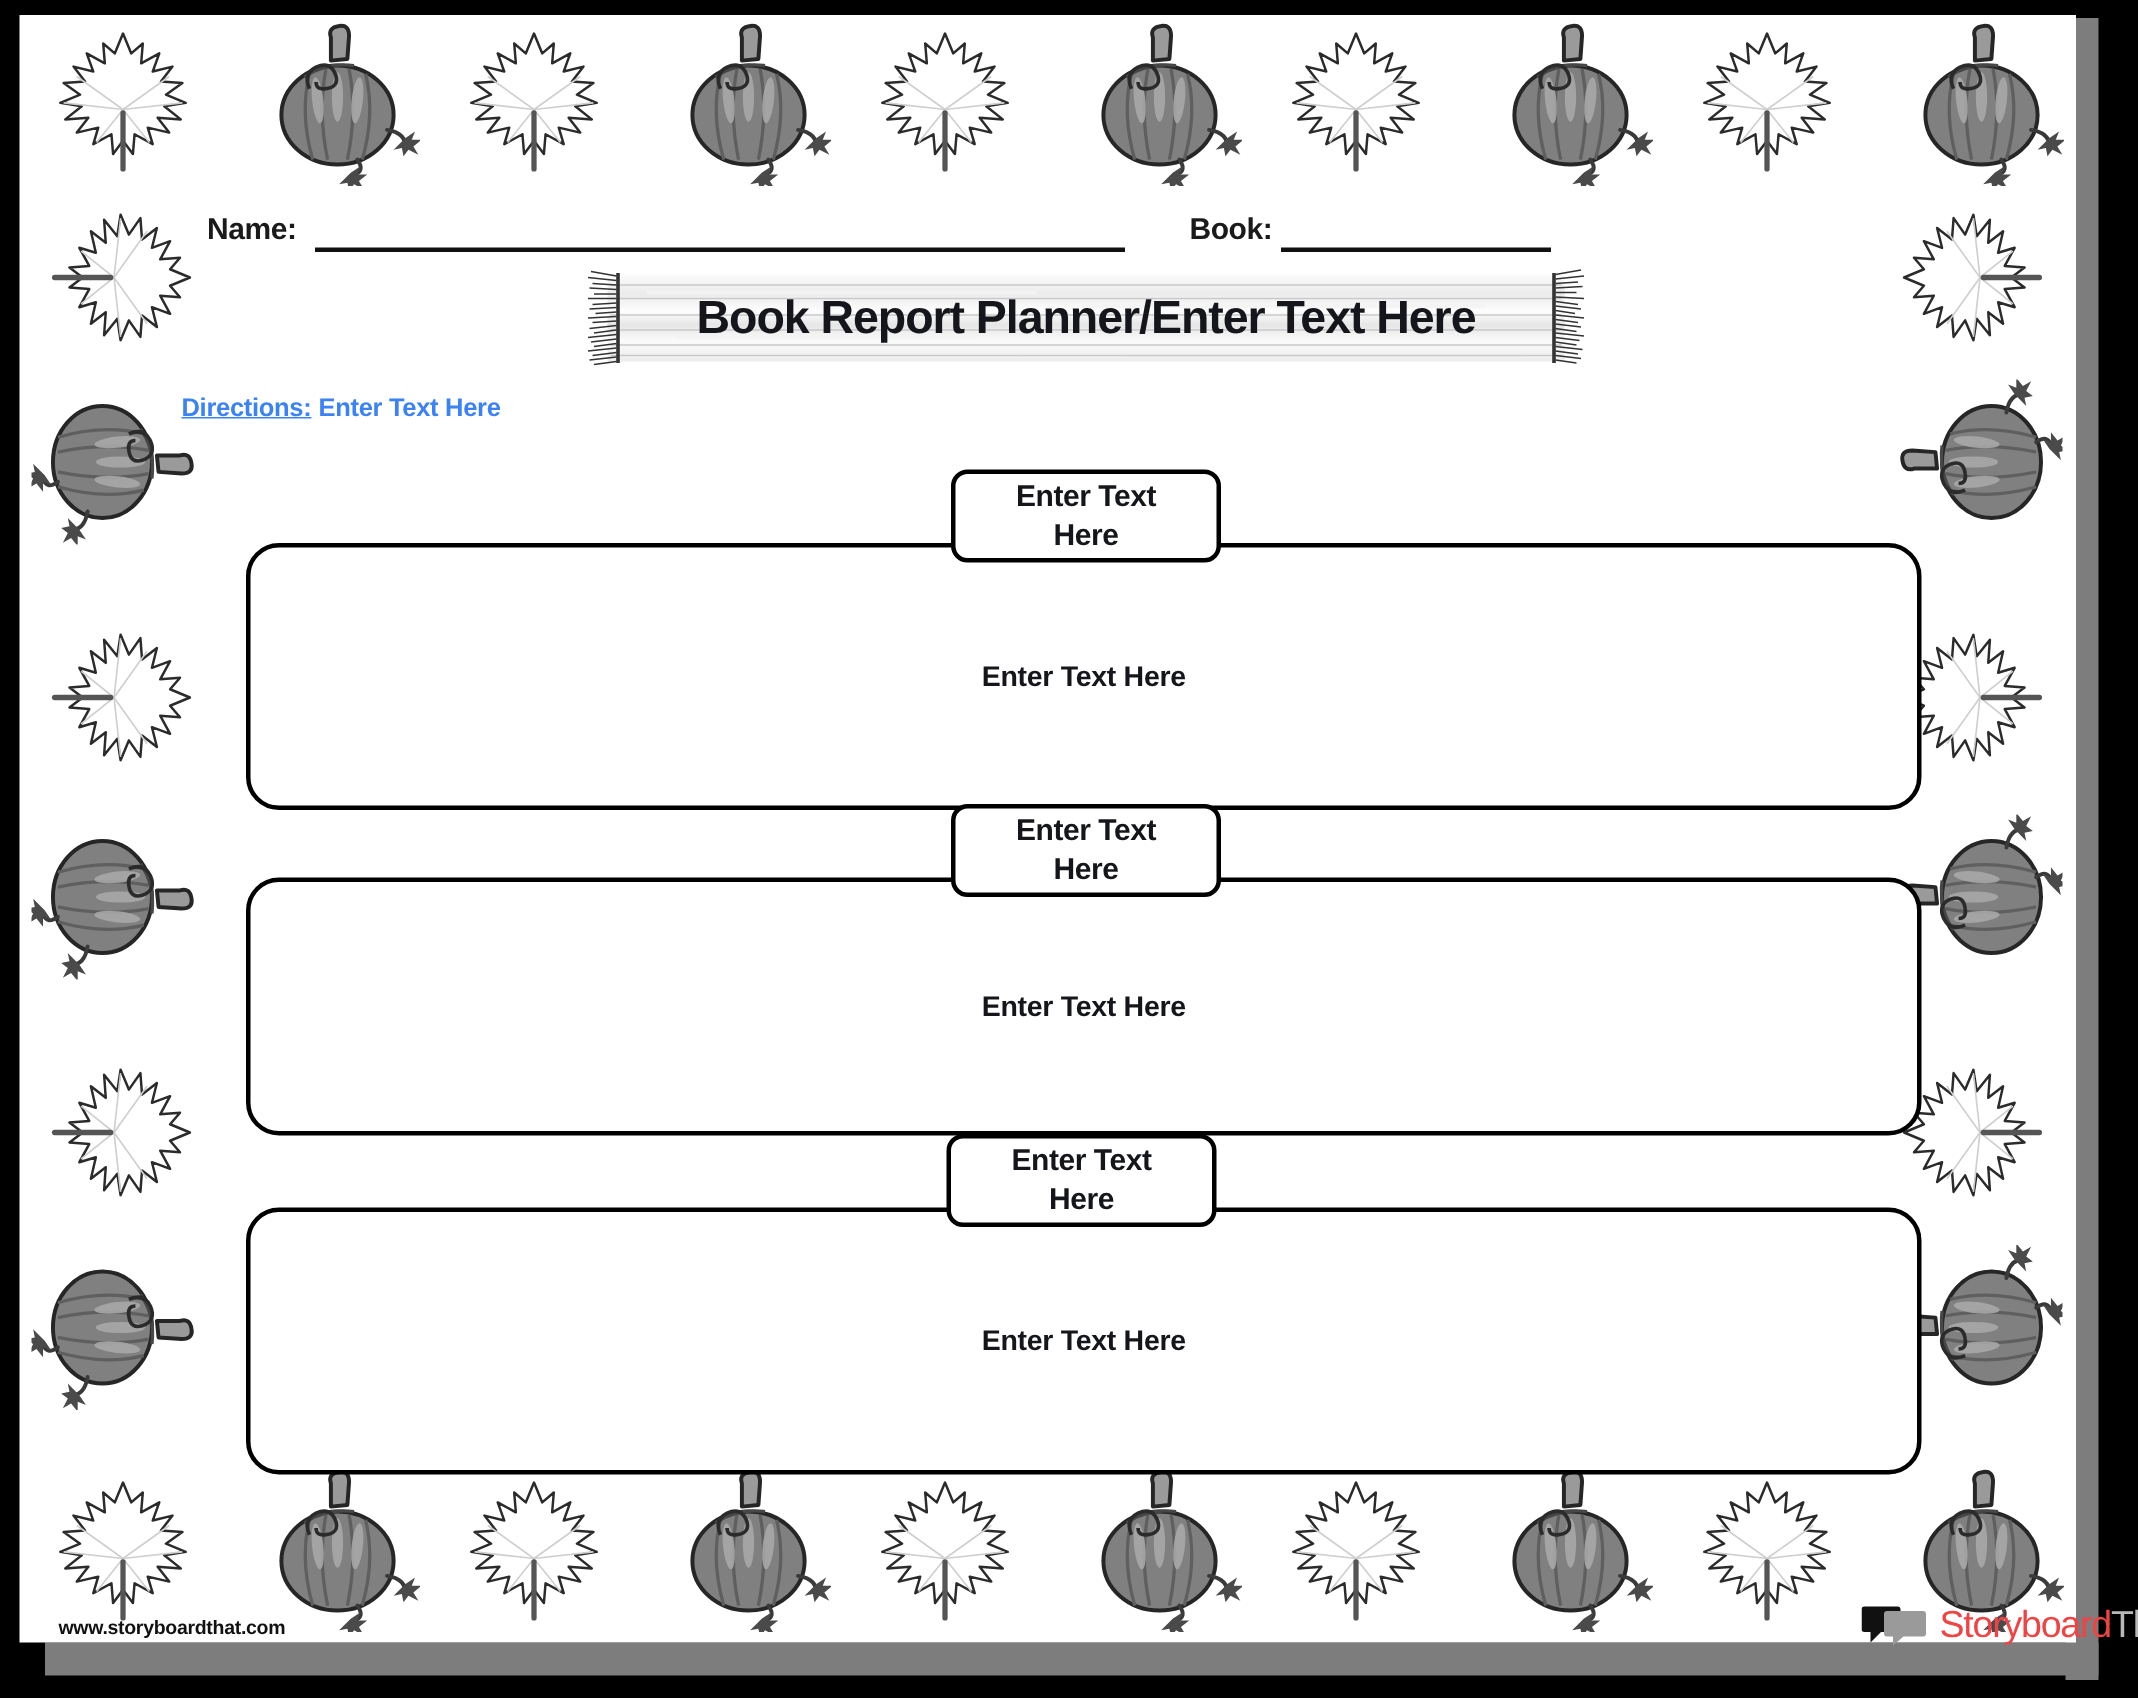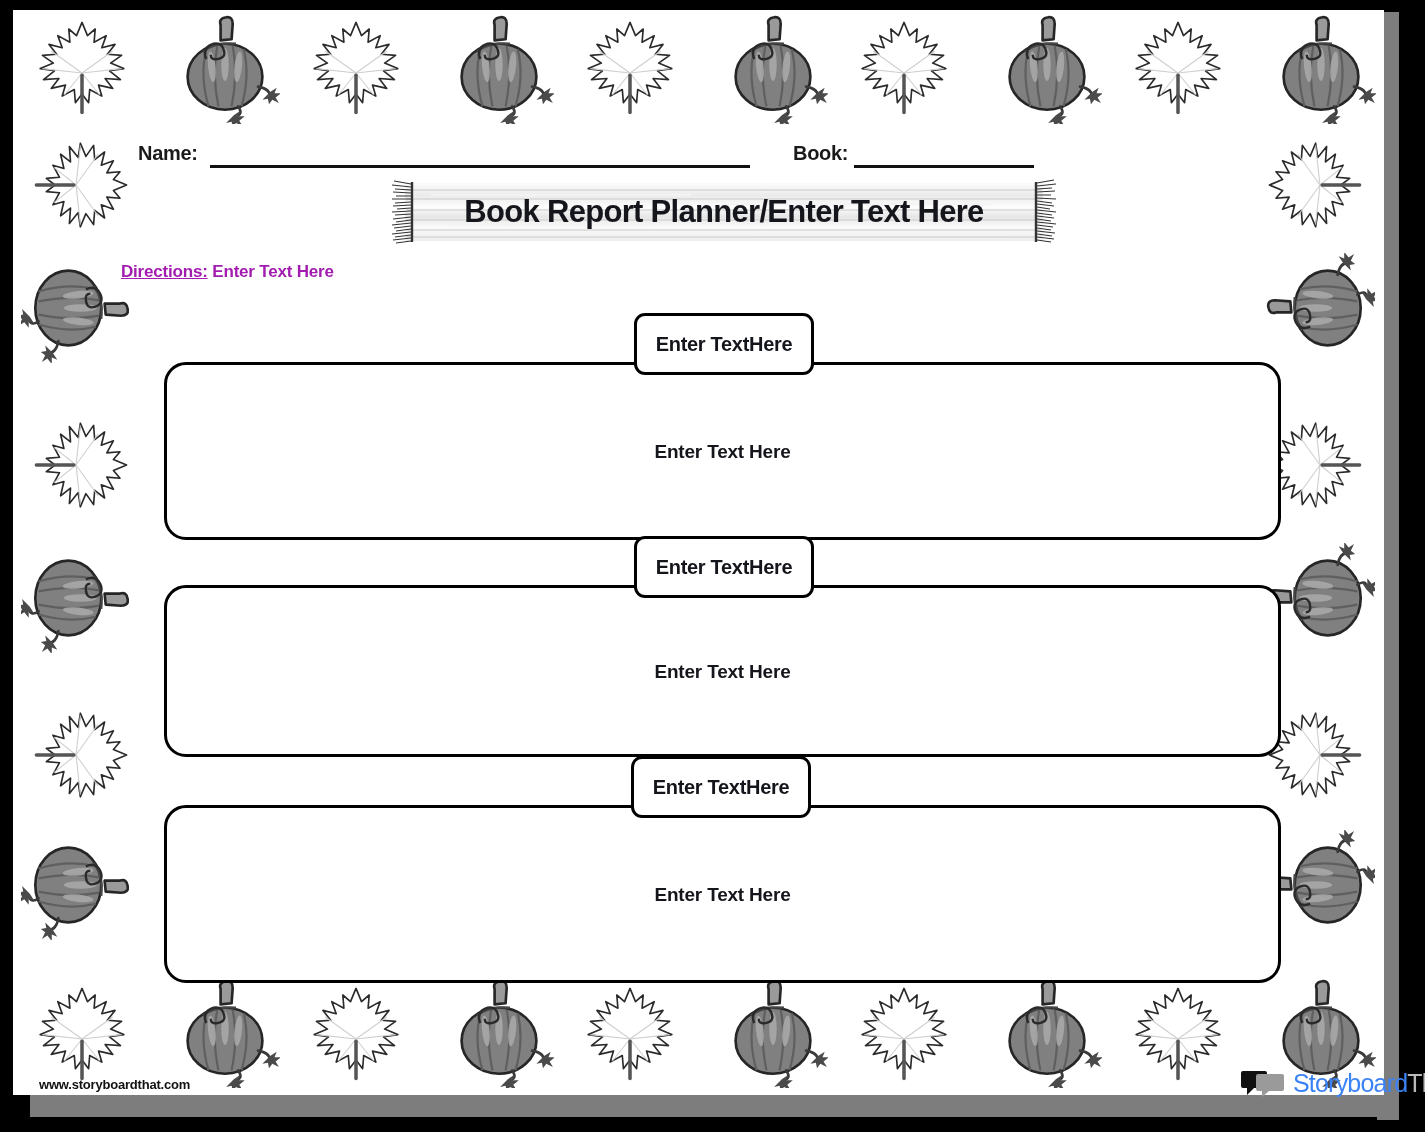--- a/index.html
+++ b/index.html
@@ -96,21 +96,21 @@
     color: #15161c;
     letter-spacing: -0.7px;
     white-space: nowrap;
   }
 
   
   #directions {
     position: absolute;
     left: 108px; top: 252px;
     font-size: 17px;
-    color: #a21caf;
+    color: #3b82f6;
     white-space: nowrap;
     text-align: right;
   }
   #directions-label {
     font-weight: bold;
     text-decoration: underline;
     letter-spacing: -0.2px;
   }
   #directions-text {
     font-weight: bold;
@@ -147,21 +147,21 @@
 
   
   .label-box {
     position: absolute;
     width: 180px; height: 62px;
     border: 3px solid #000;
     border-radius: 11px;
     background: #ffffff;
     box-sizing: border-box;
     display: flex;
-    flex-direction: row;
+    flex-direction: column;
     align-items: center;
     justify-content: center;
     font-family: "Liberation Sans", sans-serif;
     font-weight: bold;
     font-size: 20px;
     line-height: 1.32;
     color: #15161c;
     letter-spacing: -0.3px;
     z-index: 5;
   }
@@ -188,21 +188,21 @@
     align-items: center;
     z-index: 6;
   }
   #logo-mark { margin-right: 6px; }
   #logo-word {
     font-family: "Liberation Sans", sans-serif;
     font-size: 25px;
     letter-spacing: -0.8px;
     white-space: nowrap;
   }
-  #logo-word-a { color: #3b82f6; }
+  #logo-word-a { color: #ef4444; }
   #logo-word-b { color: #b9b9b9; }
 </style>
 </head>
 <body>
 
 <div id="frame">
 
   <div id="shadow-right"></div>
   <div id="shadow-bottom"></div>
 

